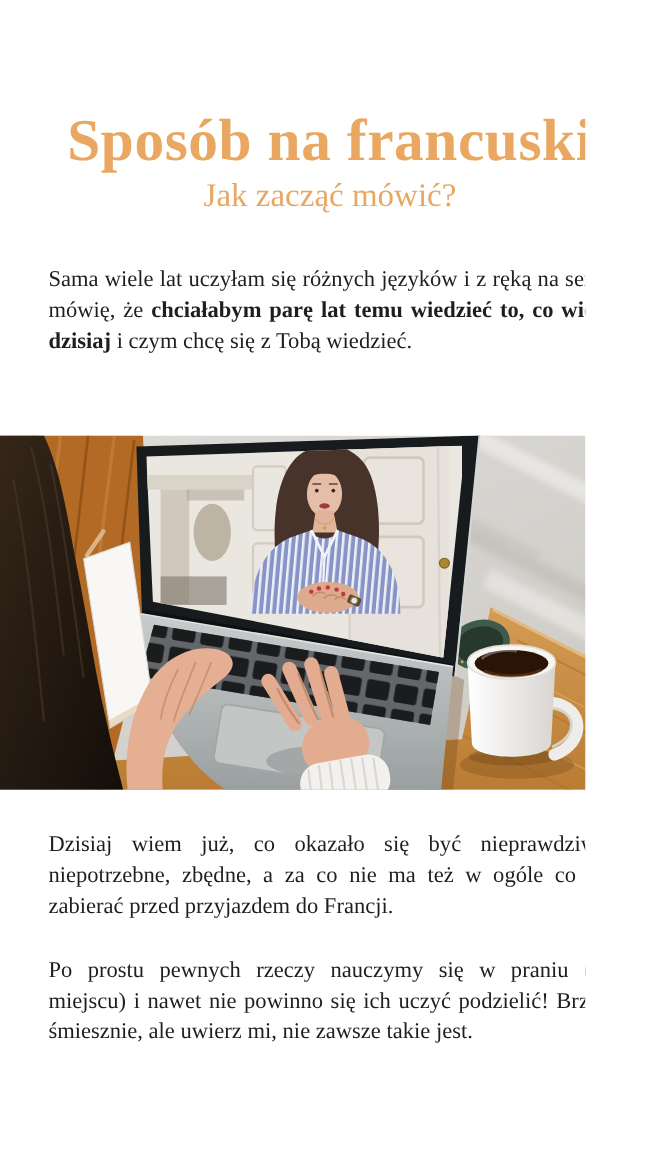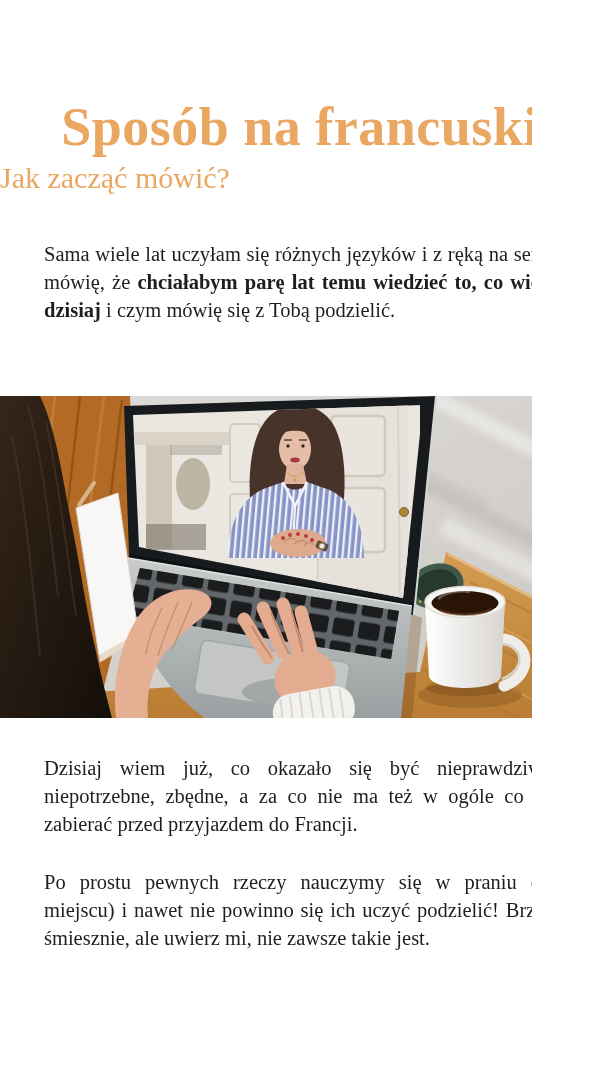--- a/index.html
+++ b/index.html
@@ -9,21 +9,21 @@
     position:relative; width:532px; height:1067px; background:#fff;
     font-family:"Liberation Serif","DejaVu Serif",serif; overflow:hidden;text-decoration:underline;
   }
   .title {
     position:absolute; top:100px; left:0; width:600px; margin:0;
     text-align:center; font-size:54px; line-height:1; font-weight:700;
     letter-spacing:.5px; color:var(--color-accent);
   }
   .subtitle {
     position:absolute; top:161px; left:0; width:600px; margin:0;
-    text-align:left; font-size:30px; line-height:1.1; font-weight:400;
+    text-align:center; font-size:30px; line-height:1.1; font-weight:400;
     color:var(--color-accent);
   }
   .para {
     position:absolute; left:44px; width:513px; margin:0;
     font-size:20.5px; line-height:28px; color:var(--color-text);
     text-align:justify;
   }
   .para b { font-weight:700; }
   #p1 { top:240px; }
   #p2 { top:754px; }
@@ -34,21 +34,21 @@
   .photo svg { display:block; width:600px; height:322px; }
 </style>
 </head>
 <body>
 
 <div class="page">
 
   <h1 class="title">Sposób na francuski</h1>
   <h2 class="subtitle">Jak zacząć mówić?</h2>
 
-  <p class="para" id="p1"><span>Sama wiele lat uczyłam się różnych języków i z ręką na sercu mówię, że </span><b>chciałabym parę lat temu wiedzieć to, co wiem dzisiaj</b><span> i czym mówię się z Tobą podzielić.</span></p>
+  <p class="para" id="p1"><span>Sama wiele lat uczyłam się różnych języków i z ręką na sercu mówię, że </span><b>chciałabym parę lat temu wiedzieć to, co wiem dzisiaj</b><span> i czym chcę się z Tobą wiedzieć.</span></p>
 
   <figure class="photo">
     <svg viewBox="0 0 600 322" preserveAspectRatio="none" aria-hidden="true">
       <defs>
         <linearGradient id="gGrey" x1="0" y1="0" x2="1" y2="1">
           <stop offset="0" stop-color="#dedcd9"></stop>
             <stop offset="1" stop-color="#ccc9c4"></stop>
         </linearGradient>
         <linearGradient id="gWood" x1="0" y1="0" x2="1" y2="1">
           <stop offset="0" stop-color="#a96018"></stop>

